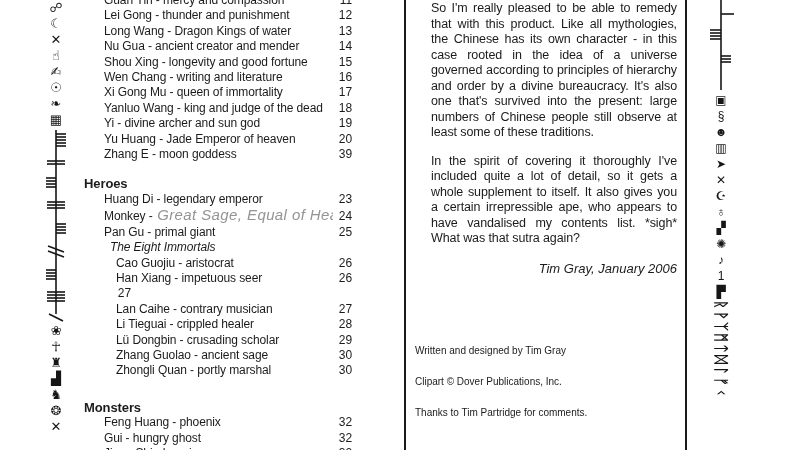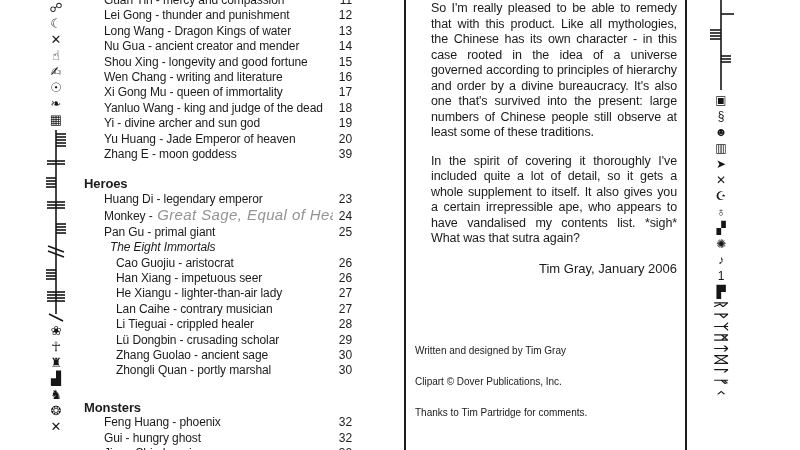--- a/index.html
+++ b/index.html
@@ -54,21 +54,21 @@
     box-sizing:border-box;border-left:2px solid #1b1b1b;border-right:2px solid #1b1b1b;
     padding:0 8px 0 25px;
   }
   .panel p{
     margin:0;text-align:justify;font-size:12.5px;line-height:15.5px;
     letter-spacing:-0.1px;
   }
   .panel p.first{margin-top:1px;}
   .panel p.second{margin-top:13px;}
   .signature{
-    margin-top:14px;text-align:right;font-size:13px;
+    margin-top:14px;text-align:right;font-style:italic;font-size:13px;
   }
   .credit{position:absolute;left:9px;font-size:10px;}
   .credit-1{top:345px;}
   .credit-2{top:376px;}
   .credit-3{top:407px;}
 </style>
 </head>
 <body>
 
 <div class="page">
@@ -190,21 +190,20 @@
       <div class="toc-subheading">The Eight Immortals</div>
       <div class="toc-row indent">
         <span class="toc-entry-text">Cao Guojiu - aristocrat</span>
         <span class="toc-page-number">26</span>
       </div>
       <div class="toc-row indent">
         <span class="toc-entry-text">Han Xiang - impetuous seer</span>
         <span class="toc-page-number">26</span>
       </div>
       <div class="toc-row indent">
-        <span class="toc-entry-text">He Xiangu - lighter-than-air lady</span>
         <span class="toc-page-number">27</span>
       </div>
       <div class="toc-row indent">
         <span class="toc-entry-text">Lan Caihe - contrary musician</span>
         <span class="toc-page-number">27</span>
       </div>
       <div class="toc-row indent">
         <span class="toc-entry-text">Li Tieguai - crippled healer</span>
         <span class="toc-page-number">28</span>
       </div>

